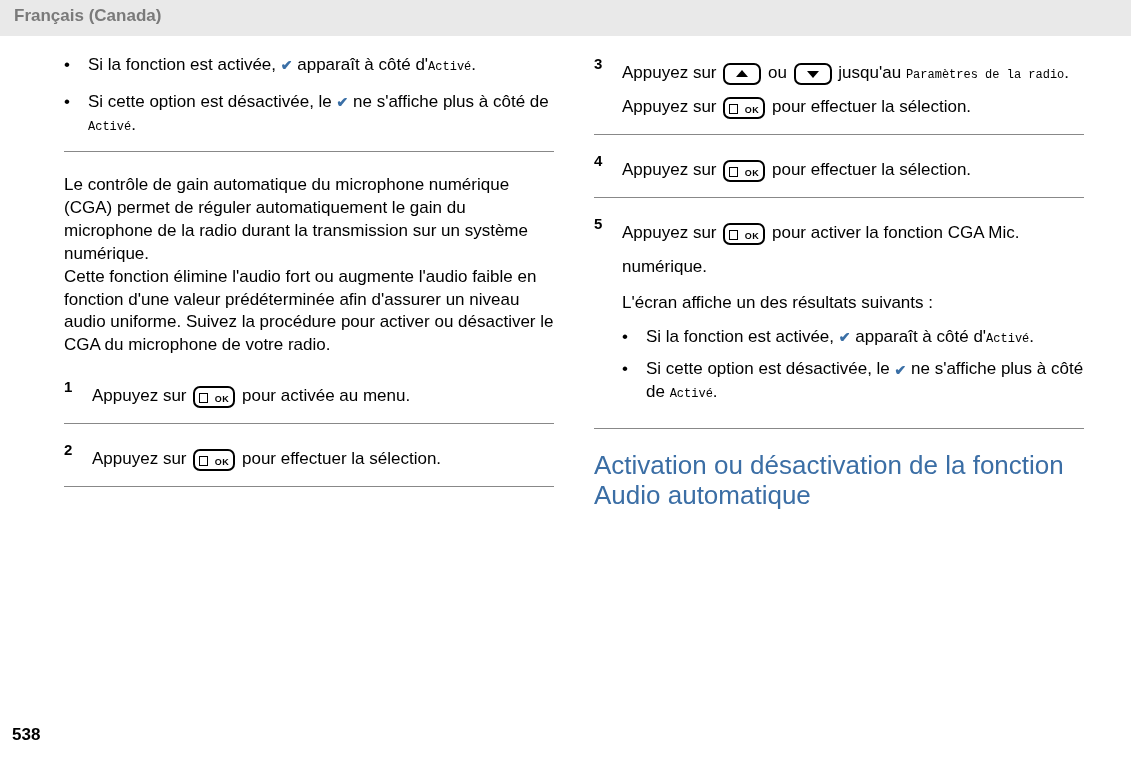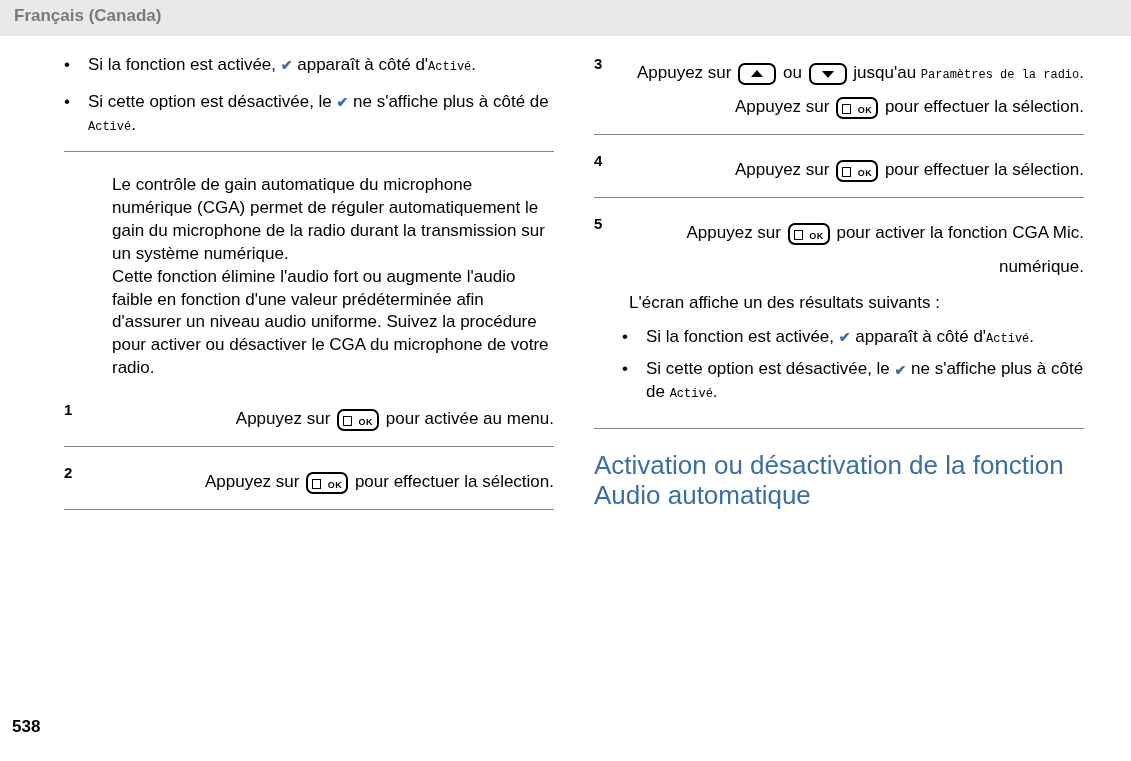--- a/index.html
+++ b/index.html
@@ -16,21 +16,21 @@
       padding: 6px 14px 8px;
       height: 36px;
     }
     .lang-label {
       color: #7a7a7a;
       font-size: 17px;
       font-weight: bold;
     }
     .page-num {
       position: absolute;
-      bottom: 24px;
+      bottom: 16px;
       left: 12px;
       font-weight: bold;
       font-size: 17px;
       color: #000;
     }
     .content {
       display: flex;
       padding: 16px 30px 0 64px;
       gap: 40px;
     }
@@ -70,35 +70,35 @@
       margin: 14px 0 22px 0;
     }
     .rule-short { margin: 10px 0 14px 0; }
     h2.section-title {
       color: #3b6ea5;
       font-size: 26px;
       font-weight: normal;
       line-height: 1.15;
       margin-bottom: 12px;
     }
-    .para { margin-bottom: 0px; margin-left: 48px; }
+    .para { margin-bottom: 0px; }
     .step-wrap { margin-top: 18px; }
     .step {
       display: flex;
       align-items: flex-start;
     }
     .step .num {
       font-weight: bold;
       width: 28px;
       flex-shrink: 0;
       font-size: 15px;
       padding-top: 2px;
     }
     .step .body { flex: 1; padding-top: 4px; }
-    .step-line { line-height: 2.0; text-align: right; }
+    .step-line { line-height: 2.0; }
     .step-line-tight { line-height: 1.5; }
     .btn-icon {
       display: inline-block;
       border: 2px solid #000;
       border-radius: 7px;
       height: 22px;
       width: 38px;
       vertical-align: middle;
       position: relative;
       background: #fff;
@@ -226,21 +226,21 @@
     <hr class="rule rule-short">
 
     <div class="step">
       <div class="num">5</div>
       <div class="body">
         <div class="step-line">
           <span>Appuyez sur </span>
           <span class="btn-icon ok"></span>
           <span> pour activer la fonction CGA Mic. numérique.</span>
         </div>
-        <div class="step-line-tight" style="margin-top:6px;margin-left:7px;">L'écran affiche un des résultats suivants :</div>
+        <div class="step-line-tight" style="margin-top:6px;">L'écran affiche un des résultats suivants :</div>
         <ul class="result-list">
           <li>
             <span class="dot">•</span>
             <span class="txt">
               <span>Si la fonction est activée, </span><span class="check-icon">✔</span><span> apparaît à côté d'</span><span class="mono">Activé</span><span>.</span>
             </span>
           </li>
           <li>
             <span class="dot">•</span>
             <span class="txt">

